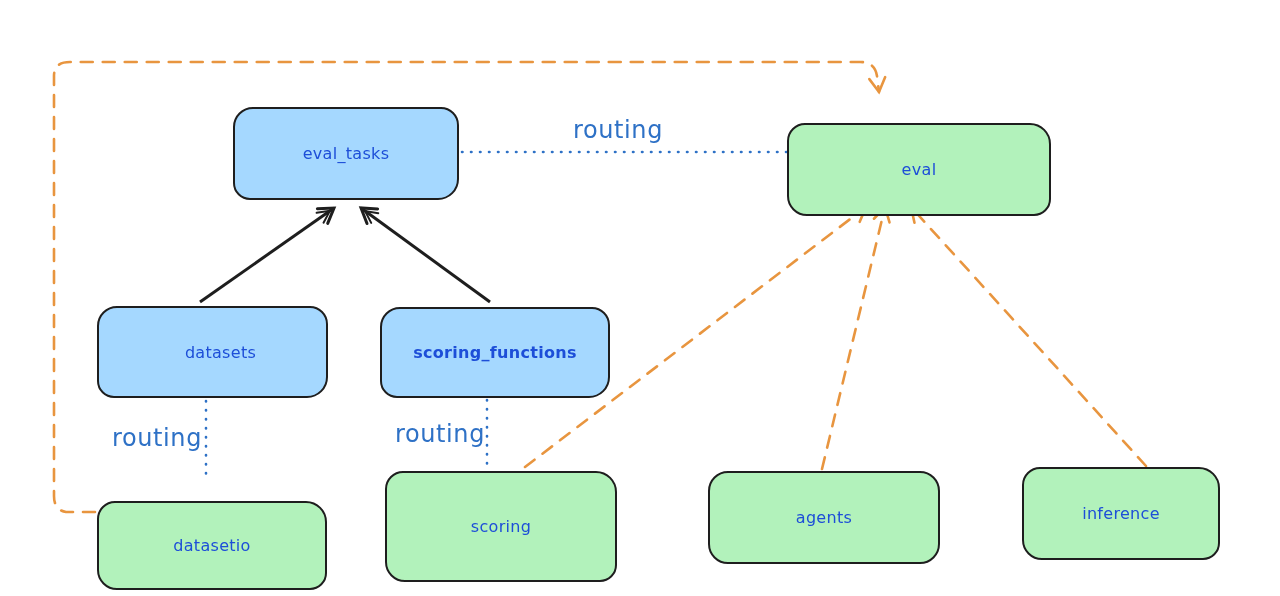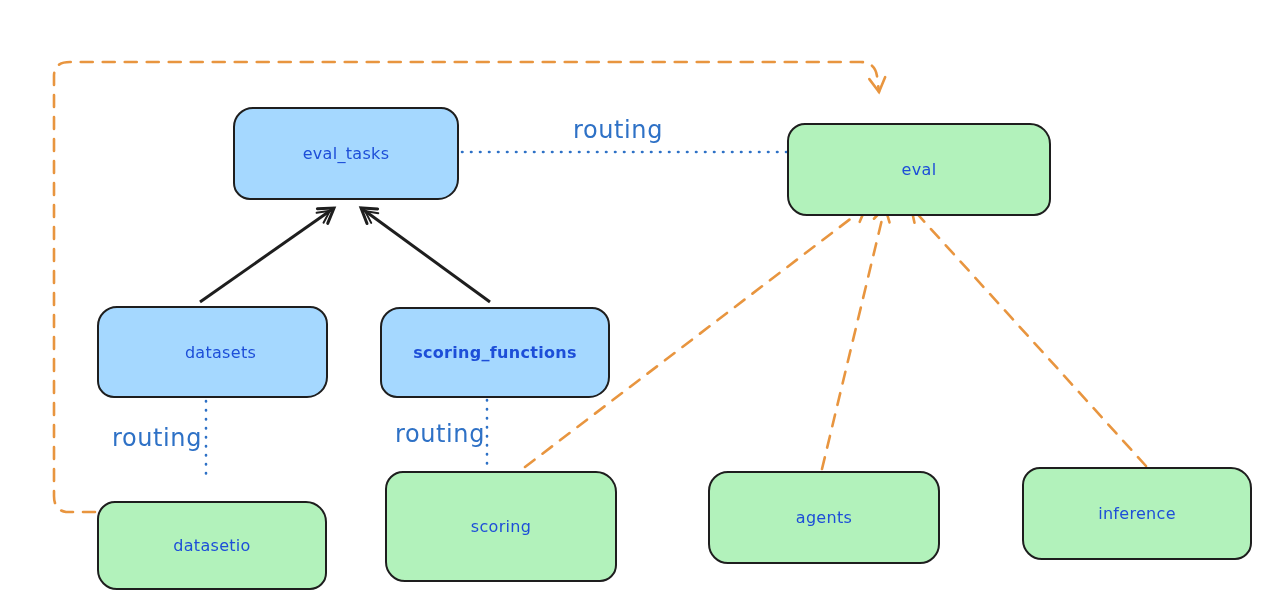--- a/index.html
+++ b/index.html
@@ -95,21 +95,21 @@
   </div>
   <div class="node green" style="left:97px; top:477px; width:230px; height:89px;margin-top:24px;">
     <span>datasetio</span>
   </div>
   <div class="node green" style="left:385px; top:471px; width:232px; height:111px;">
     <span>scoring</span>
   </div>
   <div class="node green" style="left:708px; top:471px; width:232px; height:93px;border-radius:20px;">
     <span>agents</span>
   </div>
-  <div class="node green" style="left:1022px; top:467px; width:230px; height:93px;">
+  <div class="node green" style="left:1022px; top:467px; width:198px; height:93px;">
     <span>inference</span>
   </div>
 
   <div class="edge-label" style="left:618px; top:130px;">routing</div>
   <div class="edge-label" style="left:157px; top:438px;">routing</div>
   <div class="edge-label" style="left:440px; top:434px;">routing</div>
 
 </div>
 
 </body></html>

